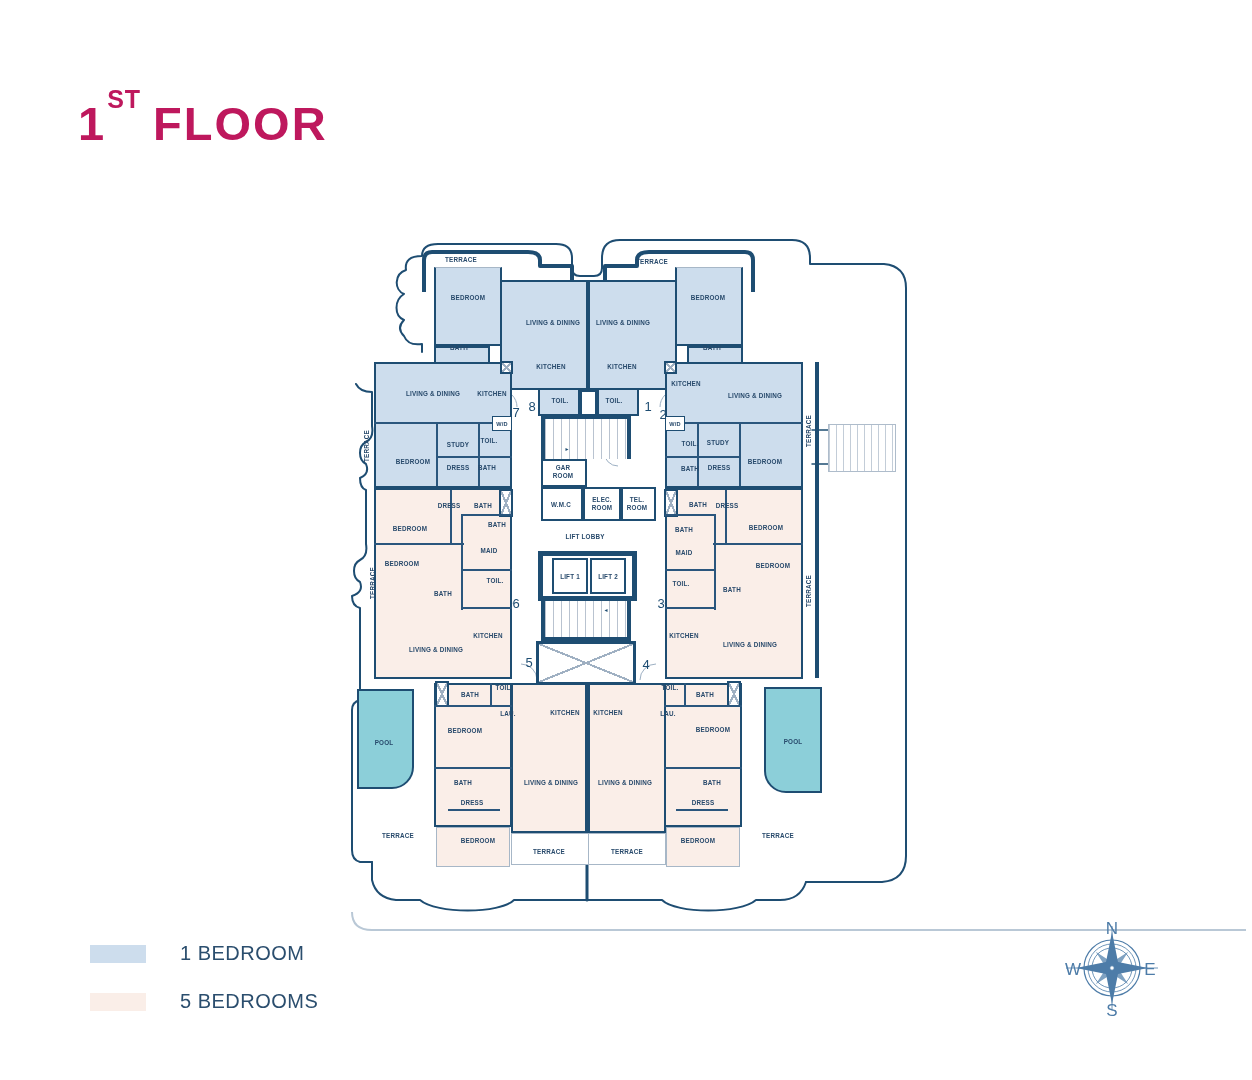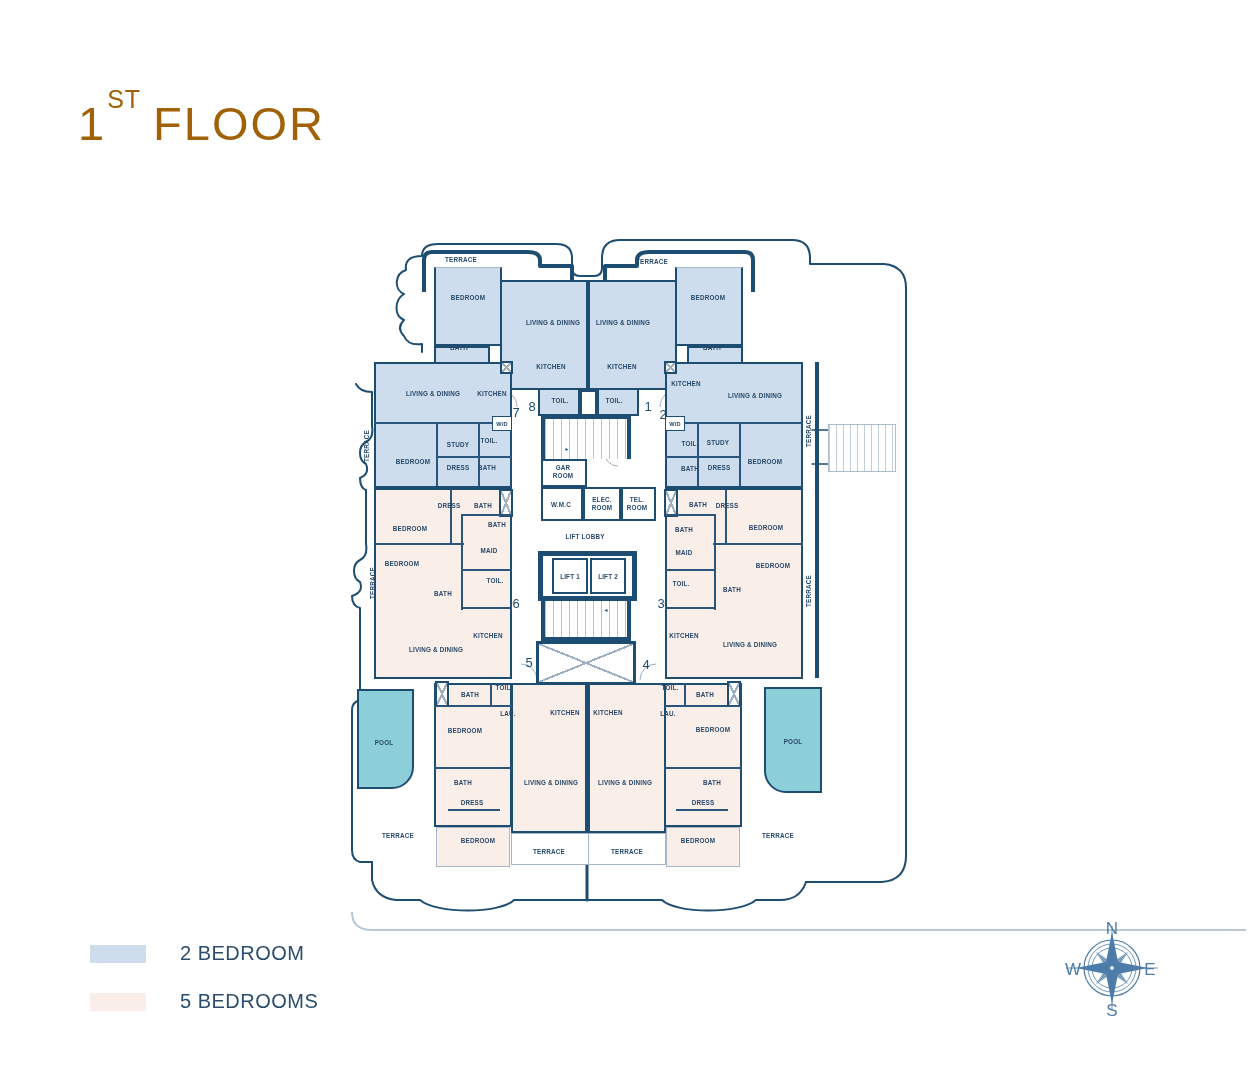--- a/index.html
+++ b/index.html
@@ -1,21 +1,21 @@
 <!DOCTYPE html>
 <html><head>
 <meta charset="utf-8">
 <style>
   html,body{margin:0;padding:0;background:#ffffff;}
   .page{position:relative;width:1252px;height:1080px;background:#fff;
         font-family:"Liberation Sans",sans-serif;overflow:hidden;}
 
   
-  .title{position:absolute;left:78px;top:96px;color:#a16207;font-size:47px;
-         font-weight:400;letter-spacing:2px;}
+  .title{position:absolute;left:78px;top:96px;color:#be185d;font-size:47px;
+         font-weight:700;letter-spacing:2px;}
   .title sup{font-size:25px;position:relative;top:-15px;letter-spacing:1px;margin-left:1px;}
   .title .tw{margin-left:12px;}
 
   
   .room{position:absolute;box-sizing:border-box;z-index:5;}
   .rb{background:#cddded;border:2px solid #1e4d72;}
   .rp{background:#faeee8;border:2px solid #1e4d72;}
   .rp-thin{background:#faeee8;border:1px solid #a7b7c7;}
   .terr-w{background:#fff;border:1px solid #a7b7c7;z-index:4;}
   .wall{position:absolute;background:#1e4d72;z-index:20;}
@@ -267,21 +267,21 @@
   <span class="num" style="left:648px;top:406px;">1</span>
   <span class="num" style="left:663px;top:414px;">2</span>
   <span class="num" style="left:516px;top:603px;">6</span>
   <span class="num" style="left:661px;top:603px;">3</span>
   <span class="num" style="left:529px;top:662px;">5</span>
   <span class="num" style="left:646px;top:664px;">4</span>
 
   <div class="legend">
     <div class="legend-row">
       <span class="swatch sw1"></span>
-      <span class="legend-label">2 BEDROOM</span>
+      <span class="legend-label">1 BEDROOM</span>
     </div>
     <div class="legend-row">
       <span class="swatch sw2"></span>
       <span class="legend-label">5 BEDROOMS</span>
     </div>
   </div>
 
   <svg style="position:absolute;left:1062px;top:918px;z-index:20;" width="100" height="100" viewBox="0 0 100 100">
     <line x1="4" y1="50" x2="96" y2="50" stroke="#4d7ca8" stroke-width="0.8"></line>
     <line x1="50" y1="8" x2="50" y2="92" stroke="#4d7ca8" stroke-width="0.8"></line>

